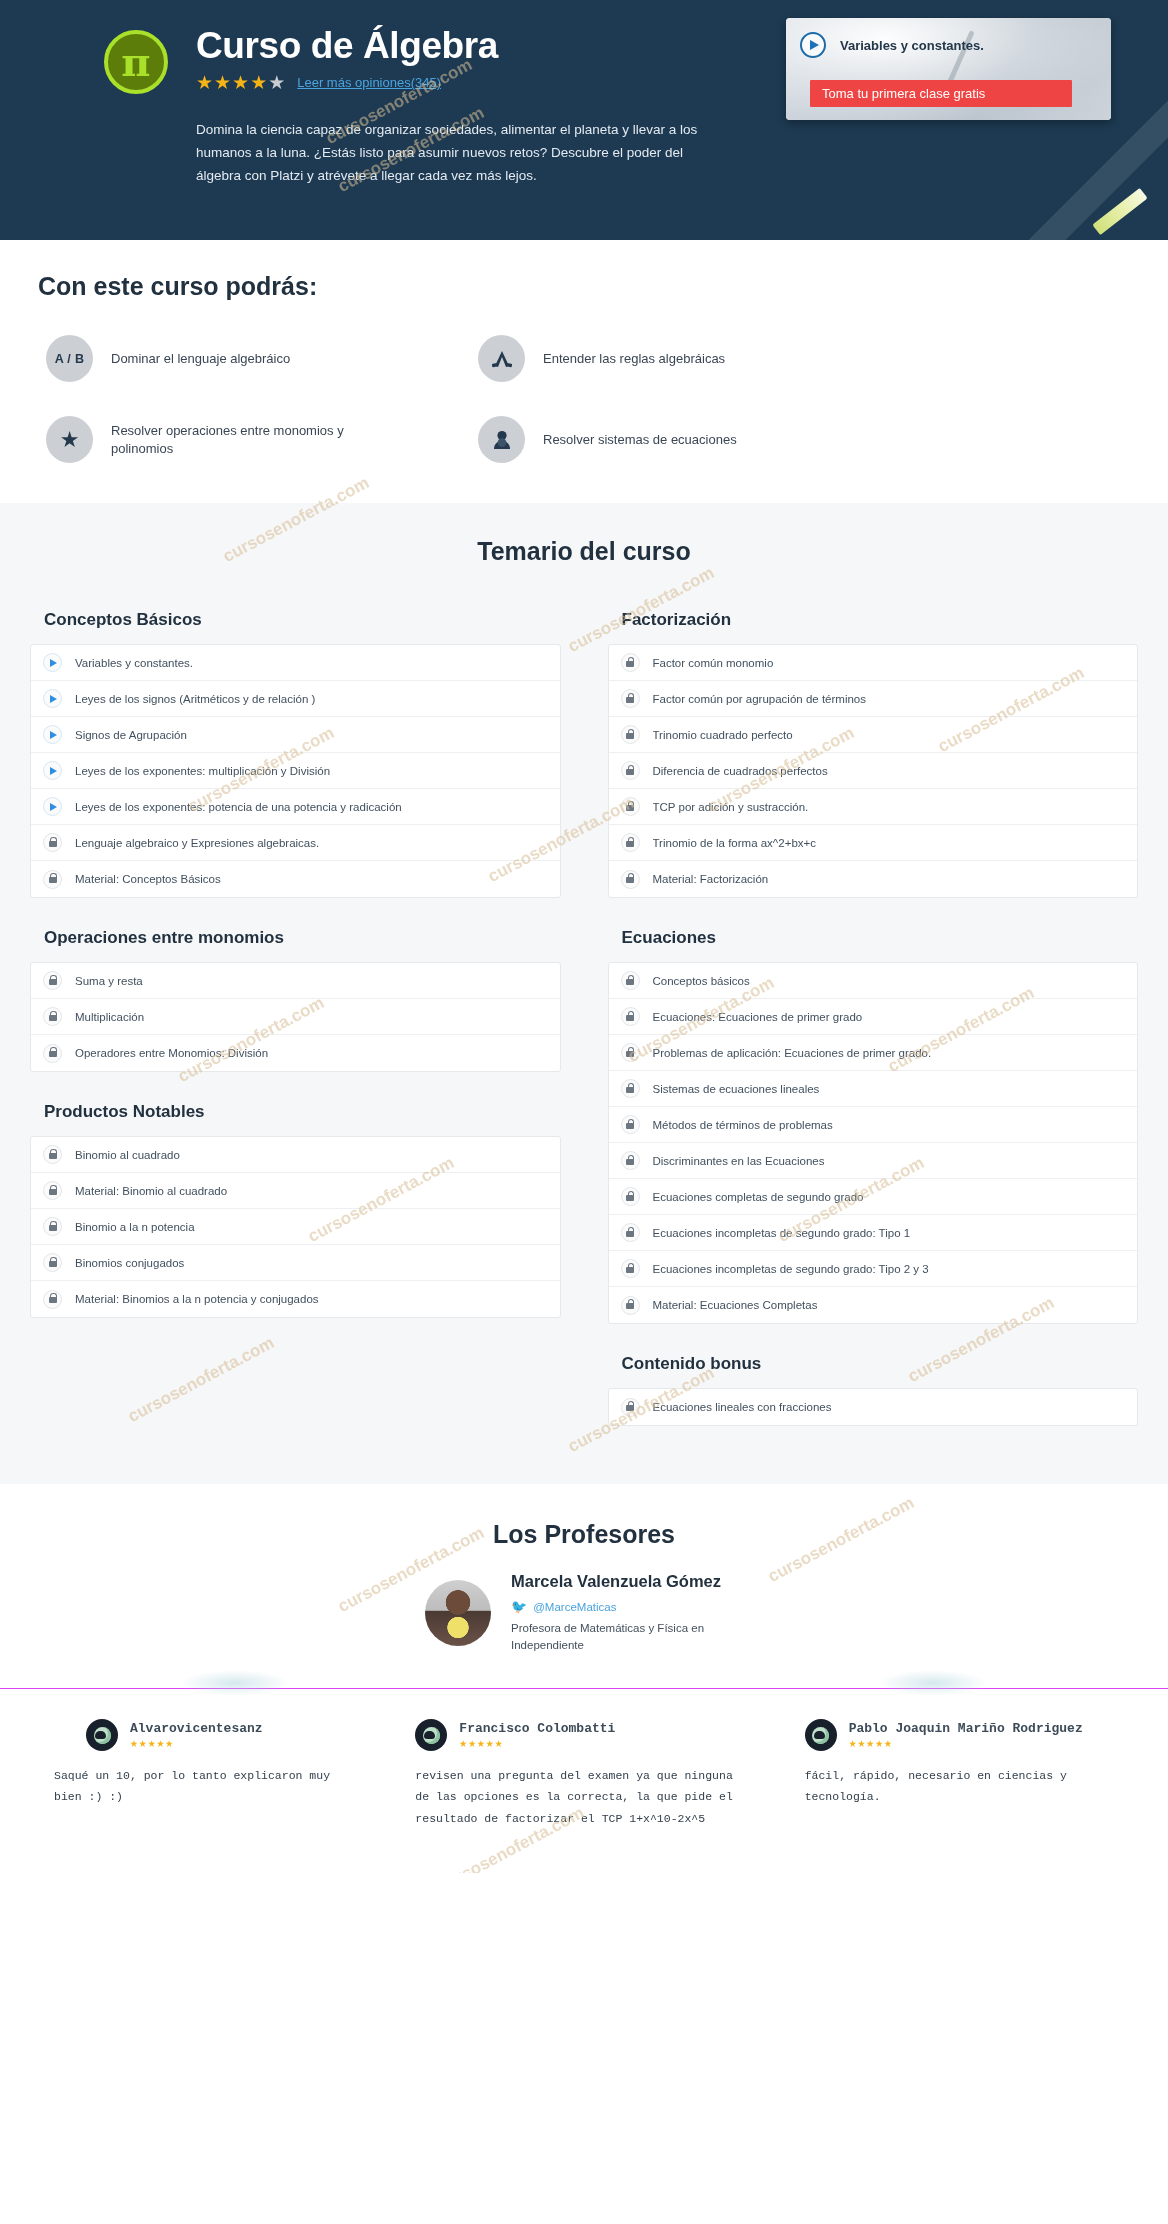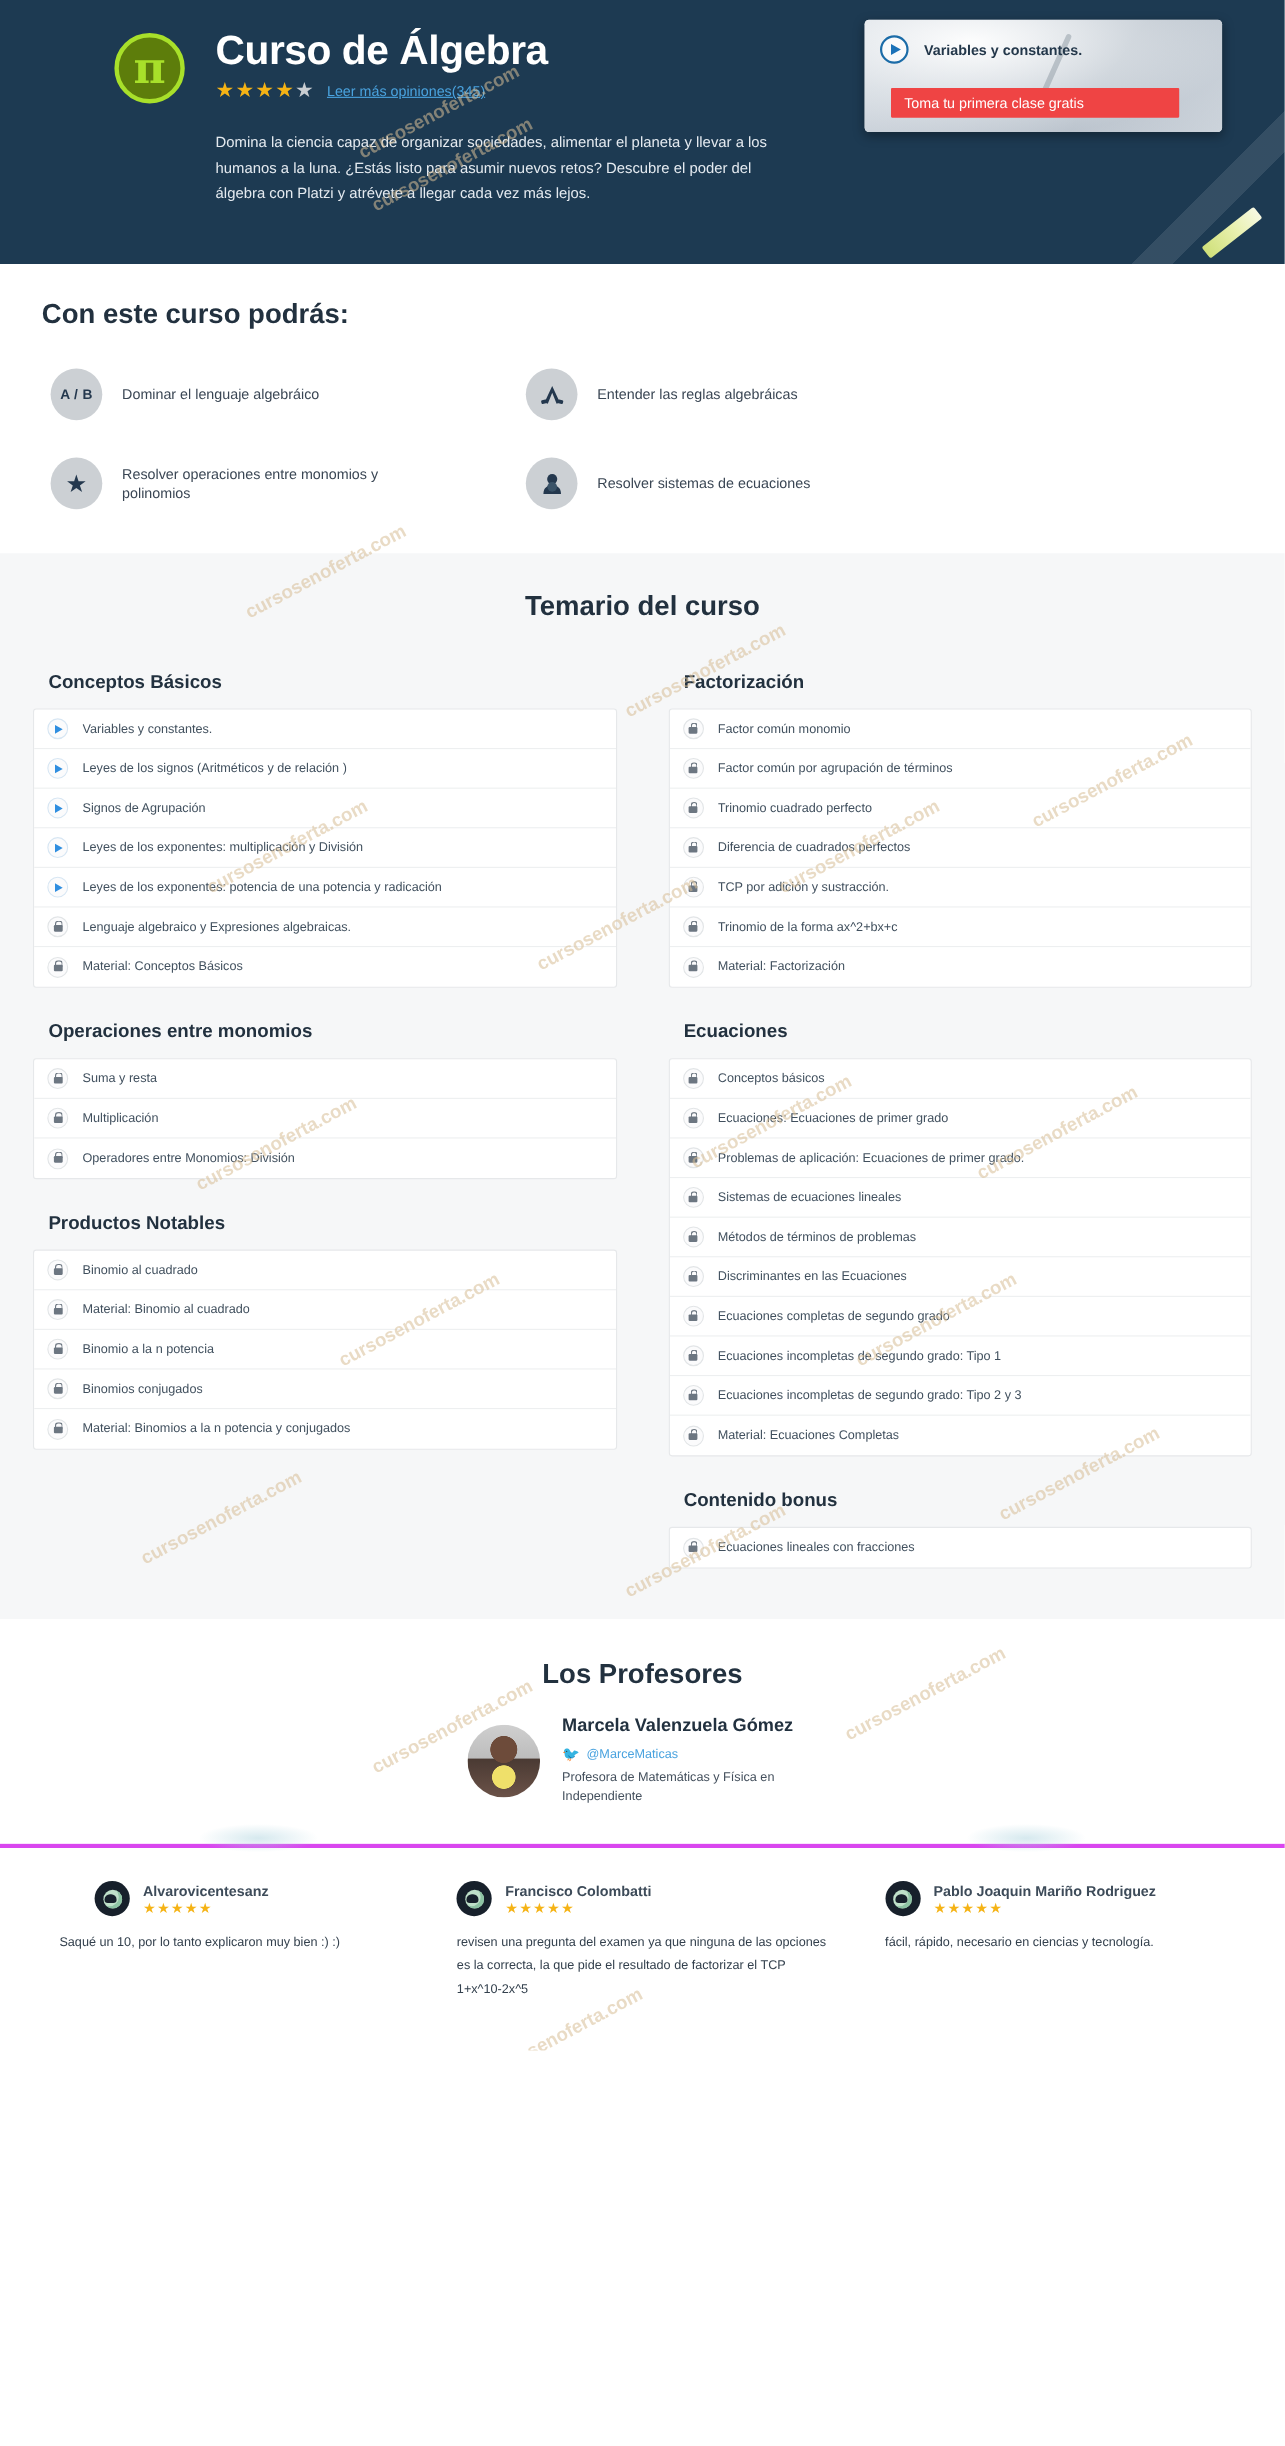--- a/index.html
+++ b/index.html
@@ -205,21 +205,21 @@
     color: #22313f;
     margin-bottom: 38px;
   }
   .syl-cols {
     display: flex;
     gap: 47px;
     padding: 0 30px;
   }
   .syl-col { flex: 1 1 0; min-width: 0; }
   .syl-group { margin-bottom: 24px; }
-  .syl-group:last-child { margin-bottom: 0; }
+  .syl-group:last-child { margin-bottom: 12px; }
   .group-head {
     font-size: 17px;
     font-weight: bold;
     color: #22313f;
     padding: 6px 0 14px 14px;
   }
   .lesson-list {
     background: #ffffff;
     border: 1px solid #e6e8ea;
     border-radius: 3px;
@@ -324,23 +324,24 @@
     position: absolute; bottom: -8px;
     width: 110px; height: 26px;
     background: radial-gradient(ellipse at center, rgba(180,215,225,.55), rgba(255,255,255,0) 70%);
   }
   .prof-glow-l { left: 180px; }
   .prof-glow-r { right: 180px; }
 
   
   .testimonials {
     background: #ffffff;
-    border-top: 4px solid #d946ef;
+    border-top: 1px solid #d946ef;
     padding: 30px 0 44px 0;
     display: flex;
+    font-family: Liberation Mono, monospace;
   }
   .t-cell { flex: 1 1 0; padding: 0 26px; }
   .t-head { display: flex; align-items: center; gap: 12px; }
   .t-avatar {
     width: 32px; height: 32px; flex: 0 0 32px;
     border-radius: 50%;
     background: #17202b;
     display: flex; align-items: center; justify-content: center;
     position: relative;
   }

